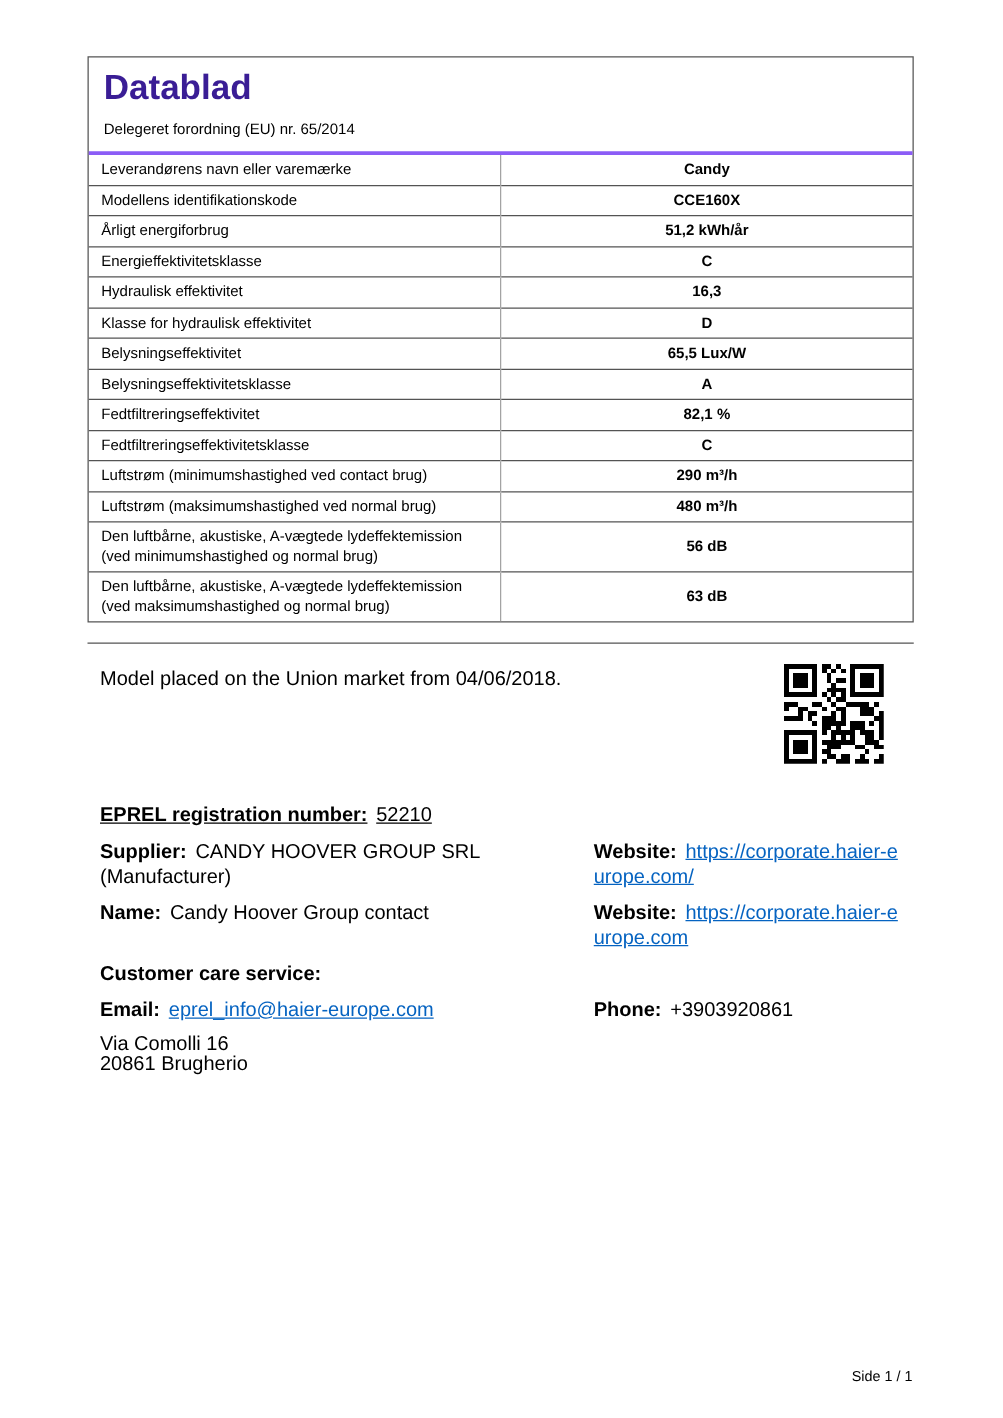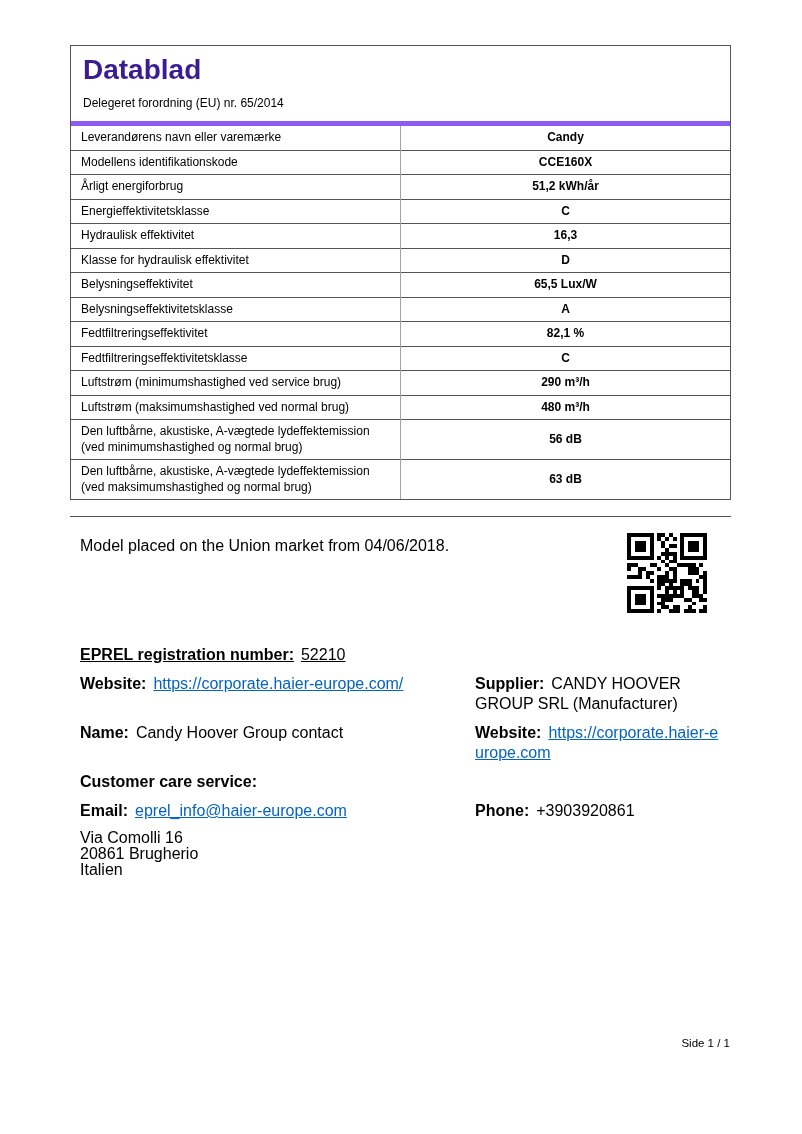--- a/index.html
+++ b/index.html
@@ -7,21 +7,21 @@
   body{
     width:802px;height:1134px;
     font-family:"Liberation Sans",sans-serif;
     color:#000;
   }
   .page{position:relative;width:802px;height:1134px;background:#fff;overflow:hidden;}
   .content{position:absolute;left:70px;top:45px;width:661px;}
 
   
   .top-box{border:1px solid #545454;background:#fff;}
-  .title-area{padding:8px 12px 10px;border-bottom:5px solid #8b5cf6;}
+  .title-area{padding:8px 12px 10px;border-bottom:3px solid #8b5cf6;}
   .title{color:var(--title-color,#3a1d95);font-size:28px;line-height:32px;font-weight:bold;}
   .subtitle{font-size:12px;margin-top:10px;line-height:15px;}
 
   .spec-table{width:100%;border-collapse:collapse;font-size:12px;table-layout:fixed;}
   .spec-table td{
     padding:4px 10px;vertical-align:middle;
     border-top:1px solid #545454;line-height:15.5px;
   }
   .spec-table tr:first-child td{border-top:none;}
   .spec-table td.value-cell{
@@ -37,21 +37,21 @@
 
   .info-row{display:grid;grid-template-columns:395px 1fr;line-height:20px;margin-top:9px;}
   .info-row.first{margin-top:32px;text-decoration:underline;}
   .lbl{font-weight:bold;margin-right:7px;}
   a.link{color:var(--link-color,#0563c1);text-decoration:underline;cursor:pointer;}
   a.link.wrap{word-break:break-all;}
 
   .address{margin-top:9px;line-height:16px;}
   .address .lbl{display:block;line-height:20px;margin-bottom:1px;}
 
-  .footer{position:absolute;right:72px;top:1037px;font-size:11.5px;}
+  .footer{position:absolute;right:72px;top:1096px;font-size:11.5px;}
 </style>
 </head>
 <body>
 
 <div class="page">
   <div class="content">
 
     <div class="top-box">
       <div class="title-area">
         <div class="title">Datablad</div>
@@ -93,21 +93,21 @@
             </tr>
             <tr>
               <td class="label-cell">Fedtfiltreringseffektivitet</td>
               <td class="value-cell">82,1 %</td>
             </tr>
             <tr>
               <td class="label-cell">Fedtfiltreringseffektivitetsklasse</td>
               <td class="value-cell">C</td>
             </tr>
             <tr>
-              <td class="label-cell">Luftstrøm (minimumshastighed ved service brug)</td>
+              <td class="label-cell">Luftstrøm (minimumshastighed ved contact brug)</td>
               <td class="value-cell">290 m³/h</td>
             </tr>
             <tr>
               <td class="label-cell">Luftstrøm (maksimumshastighed ved normal brug)</td>
               <td class="value-cell">480 m³/h</td>
             </tr>
             <tr>
               <td class="label-cell">Den luftbårne, akustiske, A-vægtede lydeffektemission (ved minimumshastighed og normal brug)</td>
               <td class="value-cell">56 dB</td>
             </tr>
@@ -358,24 +358,24 @@
       </div>
 
       <div class="info-row first">
         <div>
           <span class="lbl">EPREL registration number:</span><span>52210</span>
         </div>
       </div>
 
       <div class="info-row">
         <div>
+          <span class="lbl">Supplier:</span><span>CANDY HOOVER GROUP SRL (Manufacturer)</span>
+        </div>
+        <div>
           <span class="lbl">Website:</span><a href="#" class="link wrap">https://corporate.haier-europe.com/</a>
-        </div>
-        <div>
-          <span class="lbl">Supplier:</span><span>CANDY HOOVER GROUP SRL (Manufacturer)</span>
         </div>
       </div>
 
       <div class="info-row">
         <div>
           <span class="lbl">Name:</span><span>Candy Hoover Group contact</span>
         </div>
         <div>
           <span class="lbl">Website:</span><a href="#" class="link wrap">https://corporate.haier-europe.com</a>
         </div>
@@ -393,20 +393,19 @@
           <span class="lbl">Email:</span><a href="#" class="link">eprel_info@haier-europe.com</a>
         </div>
         <div>
           <span class="lbl">Phone:</span><span>+3903920861</span>
         </div>
       </div>
 
       <div class="address">
         <div>Via Comolli 16</div>
         <div>20861 Brugherio</div>
-        <div>Italien</div>
       </div>
 
     </div>
   </div>
 
   <div class="footer">Side 1 / 1</div>
 </div>
 
 </body></html>

